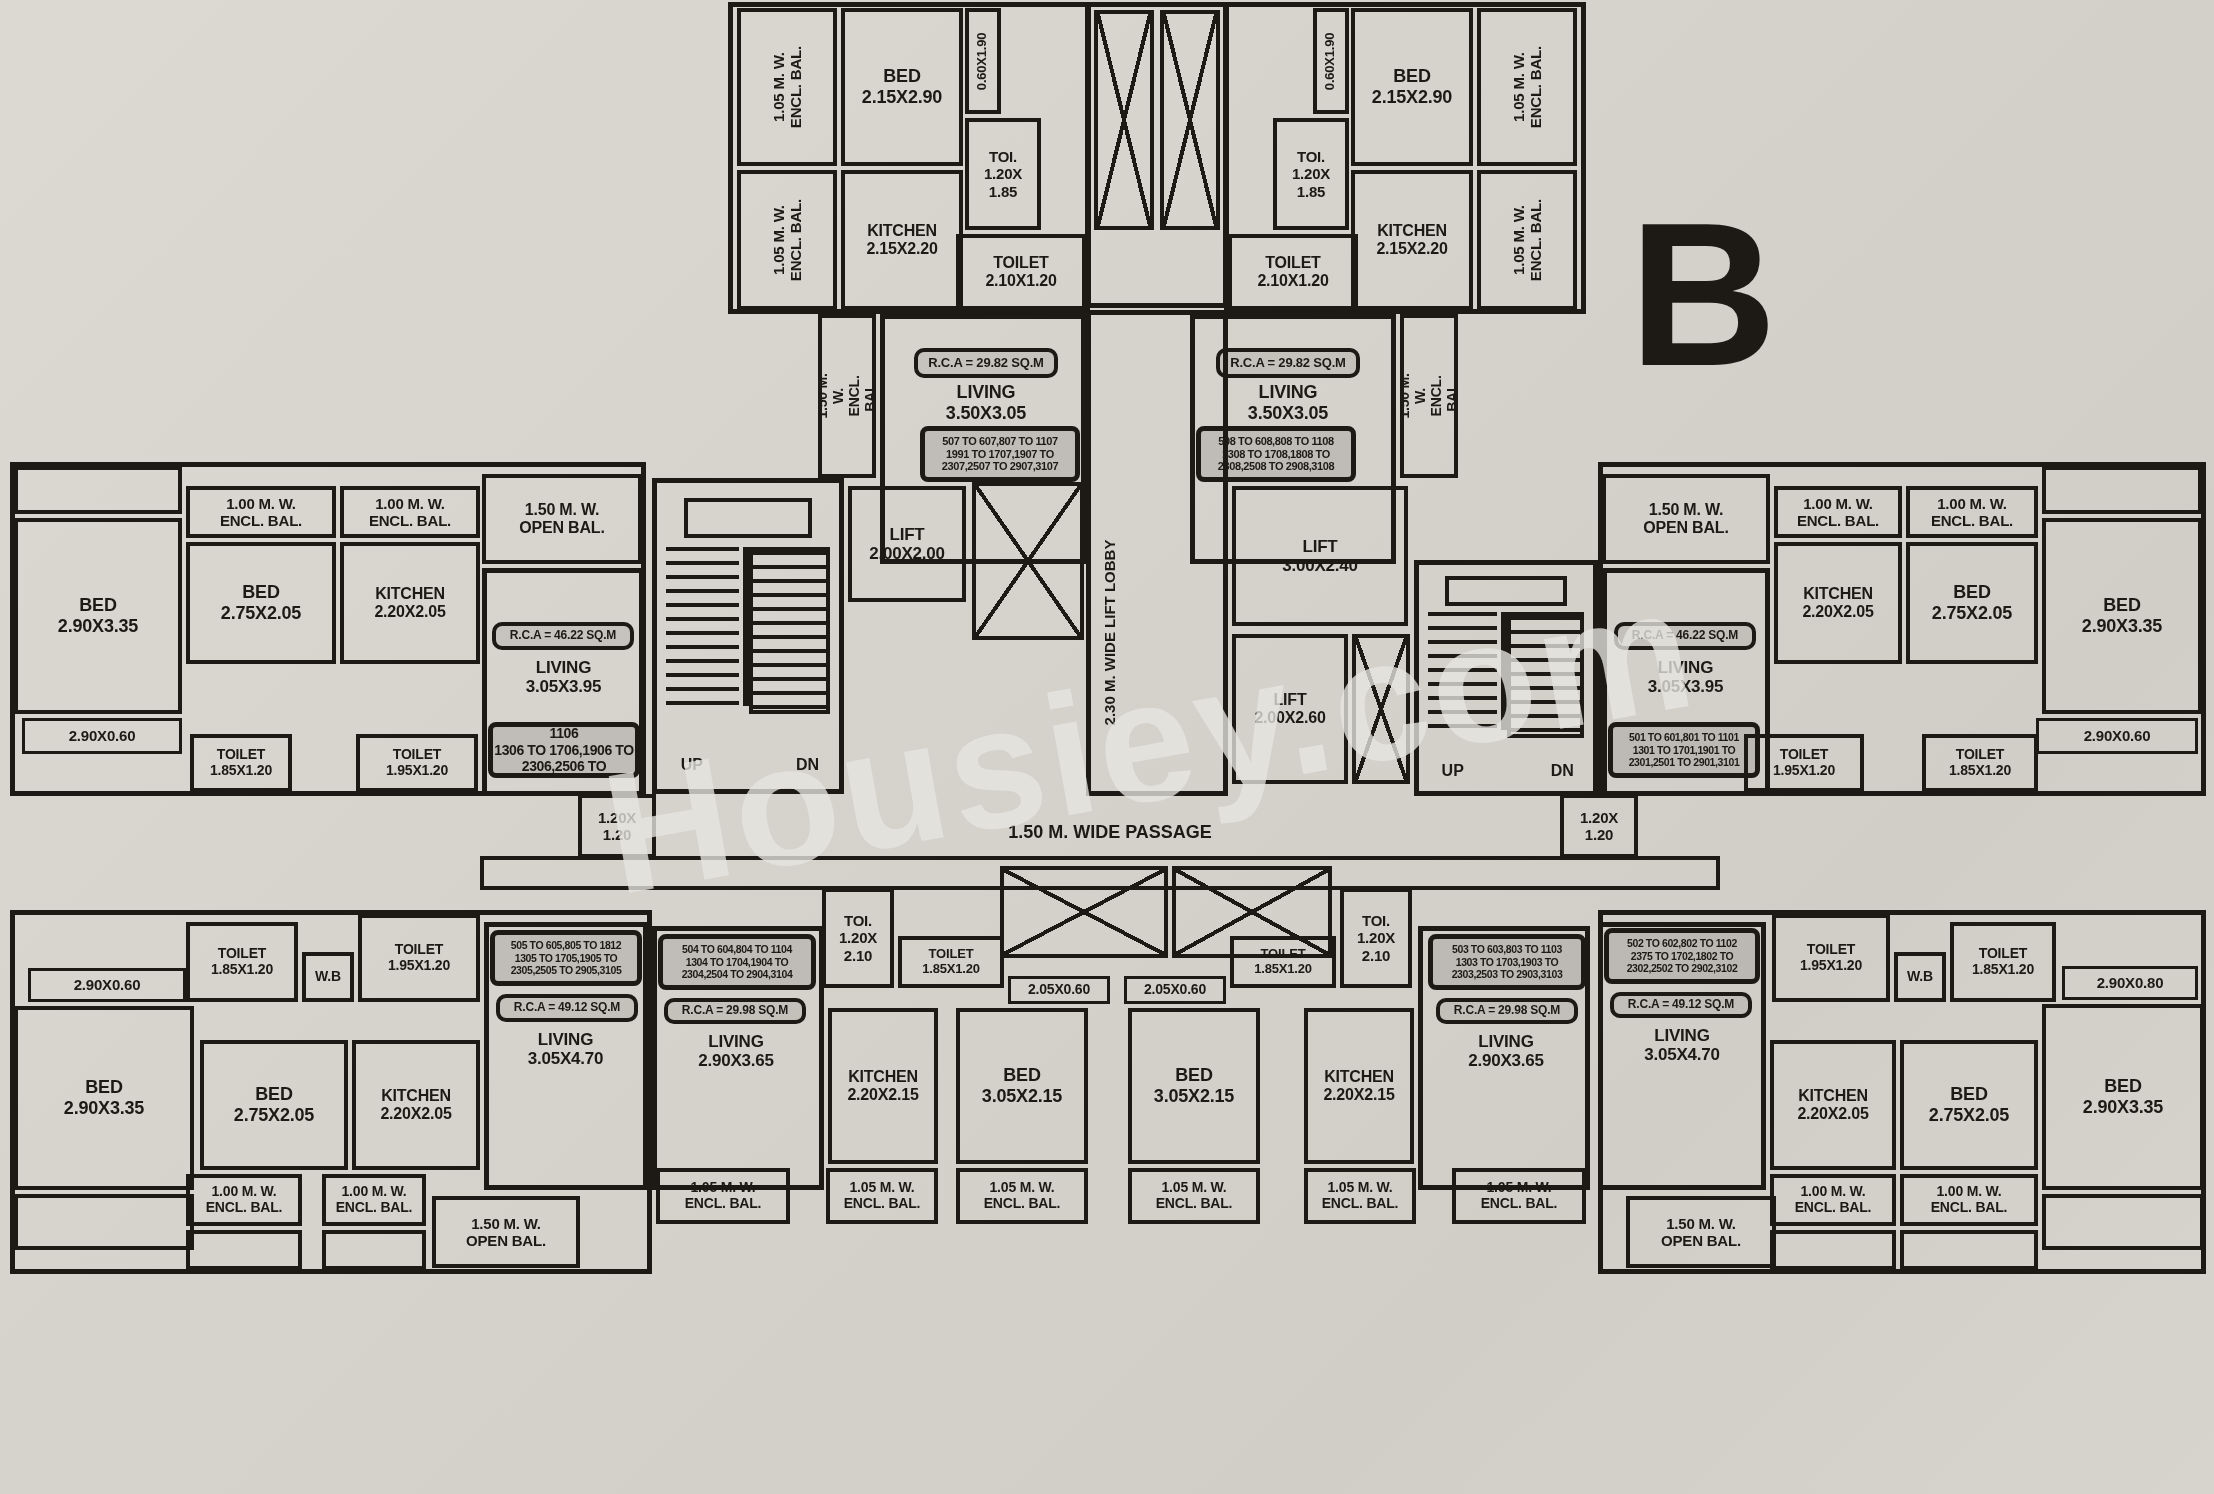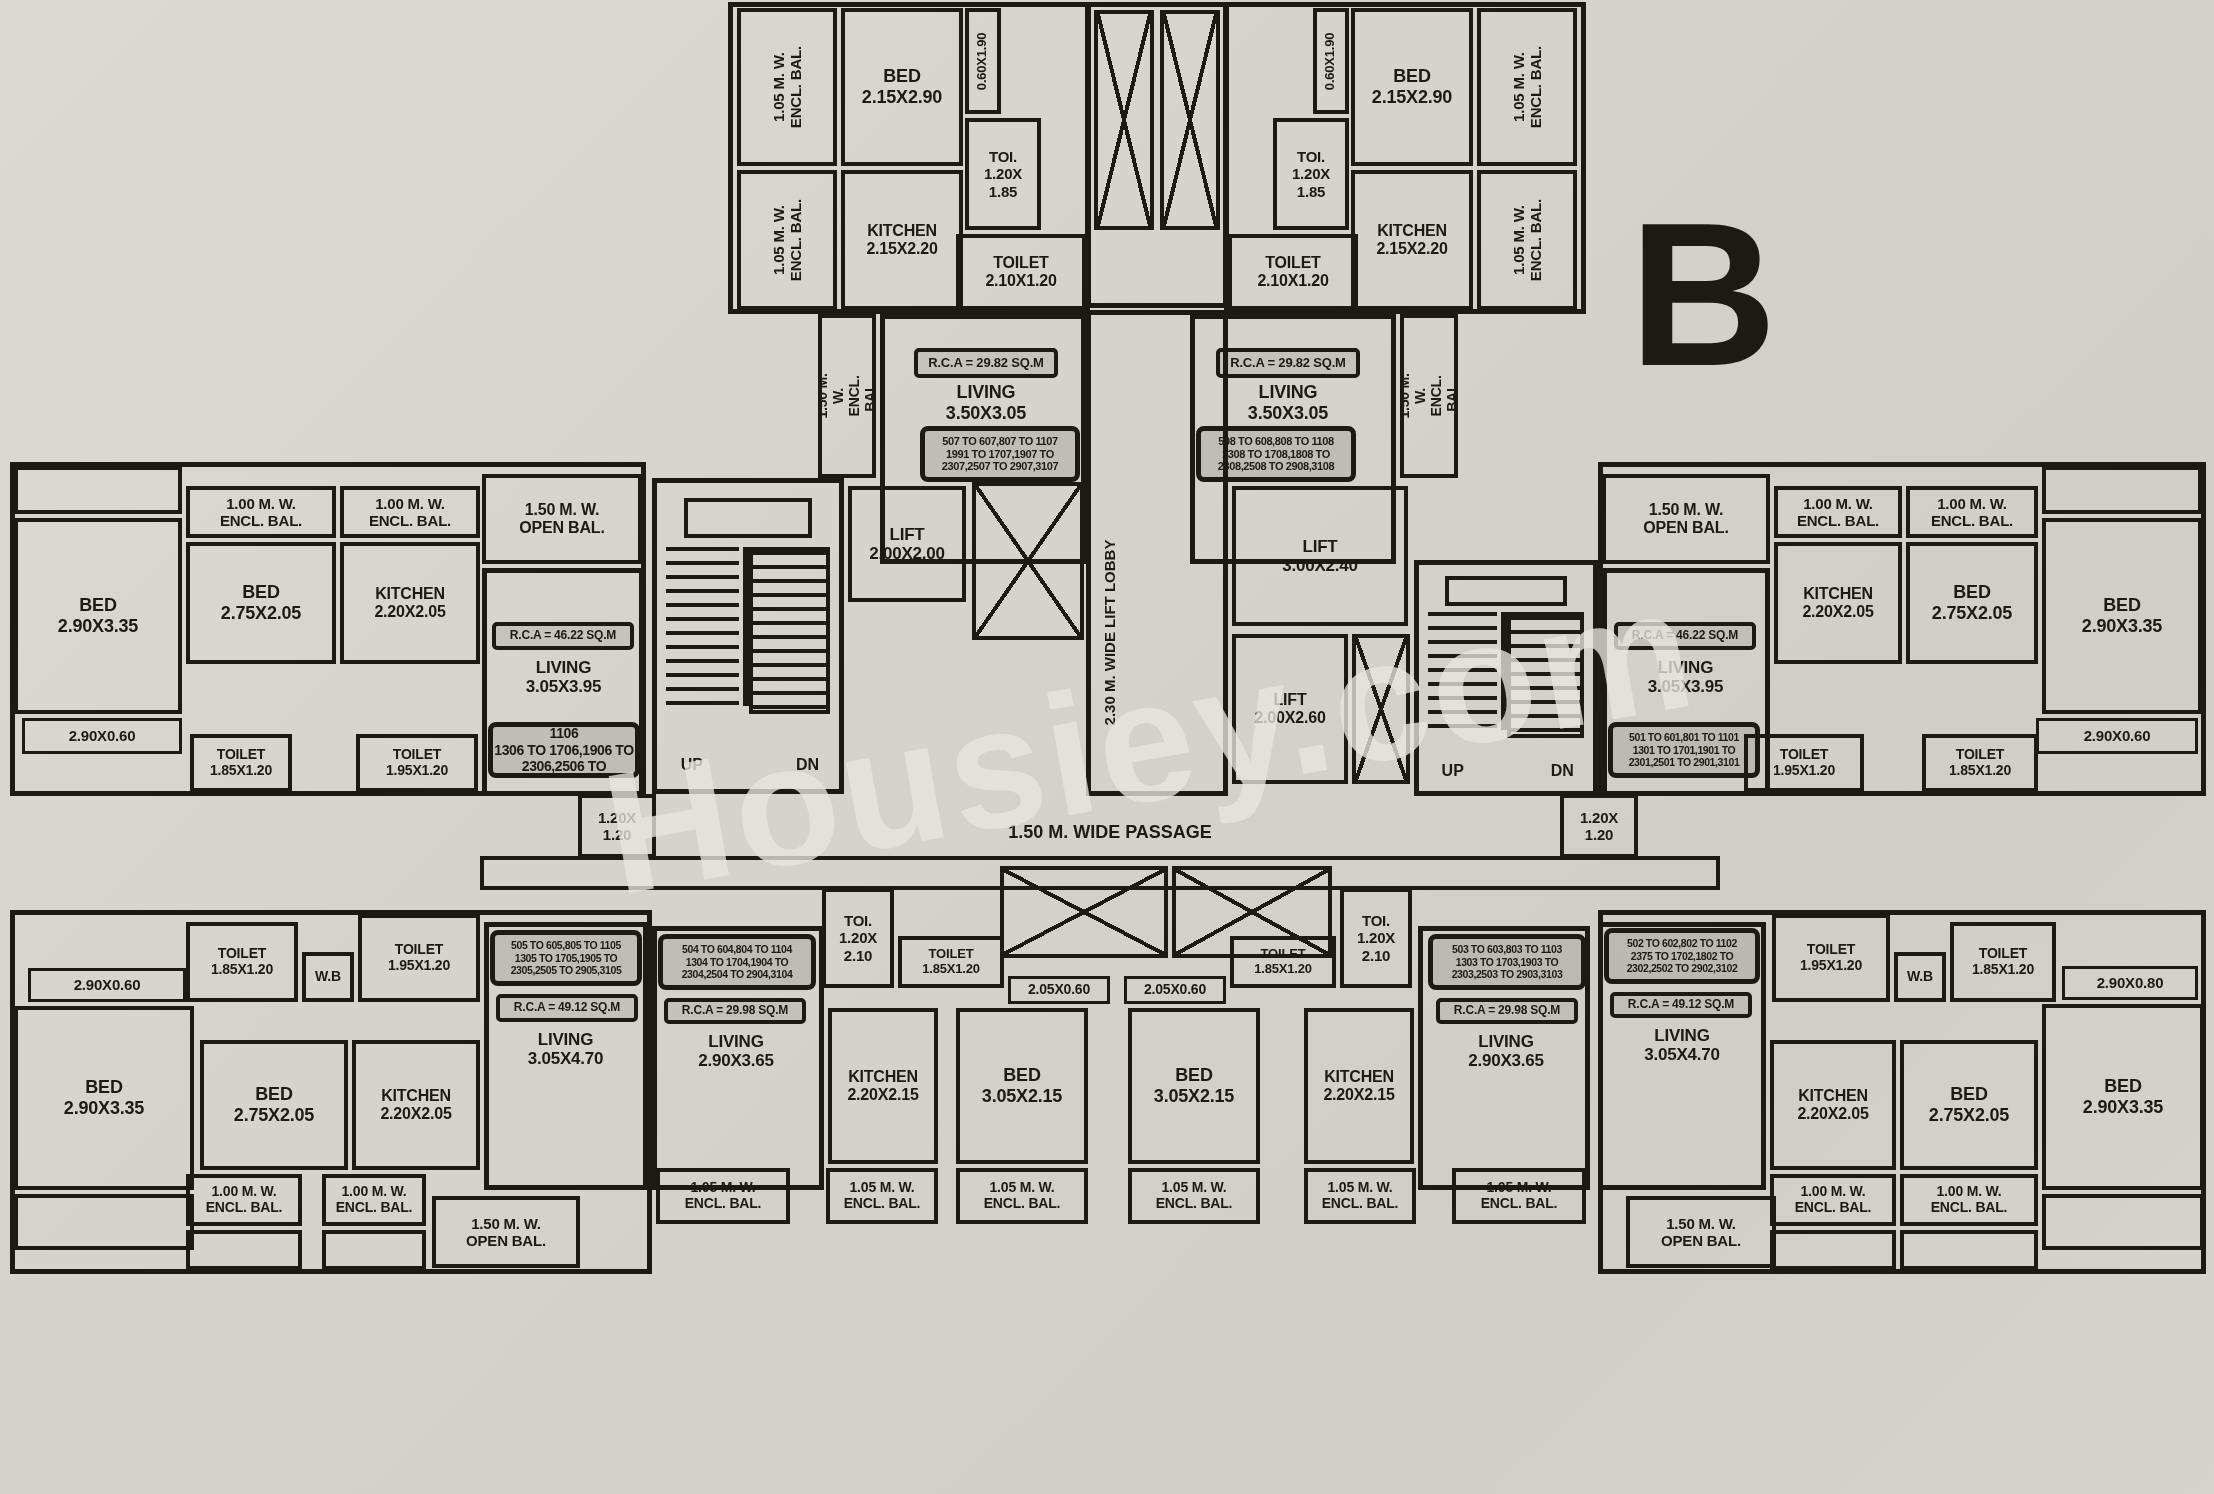--- a/index.html
+++ b/index.html
@@ -5,21 +5,21 @@
   html,body{margin:0;padding:0;background:#cfccc6;}
   #plan{position:relative;width:2214px;height:1494px;overflow:hidden;
         background:linear-gradient(135deg,#dcd9d3 0%,#d6d3cd 40%,#d1cec8 75%,#d7d4ce 100%);
         font-family:"Liberation Sans",sans-serif;color:#1d1a16;}
   .el{position:absolute;box-sizing:border-box;display:flex;align-items:center;justify-content:center;
       text-align:center;overflow:hidden;}
   .r  {border:4px solid #1d1a16;}
   .sh {border:5px solid #1d1a16;}
   .s  {border:3px solid #1d1a16;}
   .cor{border:4px solid #1d1a16;}
-  .inv{border:4px solid #1d1a16;border-radius:5px;background:rgba(29,26,22,.09);}
+  .inv{border:4px solid #1d1a16;border-radius:10px;background:rgba(29,26,22,.09);}
   .num{border:5px solid #1d1a16;border-radius:8px;background:rgba(29,26,22,.12);}
   .lb{font-weight:700;white-space:pre-line;line-height:1.14;letter-spacing:-.2px;}
   .num .lb{line-height:1.18;letter-spacing:-.4px;}
   .vt{transform:rotate(-90deg);white-space:pre-line;}
   .x{border:4px solid #1d1a16;background:
      linear-gradient(to top right,   transparent calc(50% - 2px), #1d1a16 calc(50% - 2px), #1d1a16 calc(50% + 2px), transparent calc(50% + 2px)),
      linear-gradient(to bottom right,transparent calc(50% - 2px), #1d1a16 calc(50% - 2px), #1d1a16 calc(50% + 2px), transparent calc(50% + 2px));}
   .stair{border:5px solid #1d1a16;}
   .stair .land{position:absolute;left:15%;top:5%;width:70%;height:13%;border:4px solid #1d1a16;box-sizing:border-box;}
   .stair .fl{position:absolute;top:21%;height:52%;width:40%;
@@ -296,21 +296,21 @@
     </div>
     <div class="el r" style="left: 302px; top: 952px; width: 52px; height: 50px;">
       <span class="lb" style="font-size: 14px;">W.B</span>
     </div>
     <div class="el r" style="left: 358px; top: 914px; width: 122px; height: 88px;">
       <span class="lb" style="font-size: 14px;">TOILET
 1.95X1.20</span>
     </div>
     <div class="el sh" style="left: 484px; top: 922px; width: 164px; height: 268px;"></div>
     <div class="el num" style="left: 490px; top: 930px; width: 152px; height: 56px;">
-      <span class="lb" style="font-size: 10.5px;">505 TO 605,805 TO 1105
+      <span class="lb" style="font-size: 10.5px;">505 TO 605,805 TO 1812
 1305 TO 1705,1905 TO
 2305,2505 TO 2905,3105</span>
     </div>
     <div class="el inv" style="left: 496px; top: 994px; width: 142px; height: 28px;">
       <span class="lb" style="font-size: 12px;">R.C.A = 49.12 SQ.M</span>
     </div>
     <div class="el lab" style="left: 498px; top: 1028px; width: 135px; height: 42px;">
       <span class="lb" style="font-size: 17px;">LIVING
 3.05X4.70</span>
     </div>

